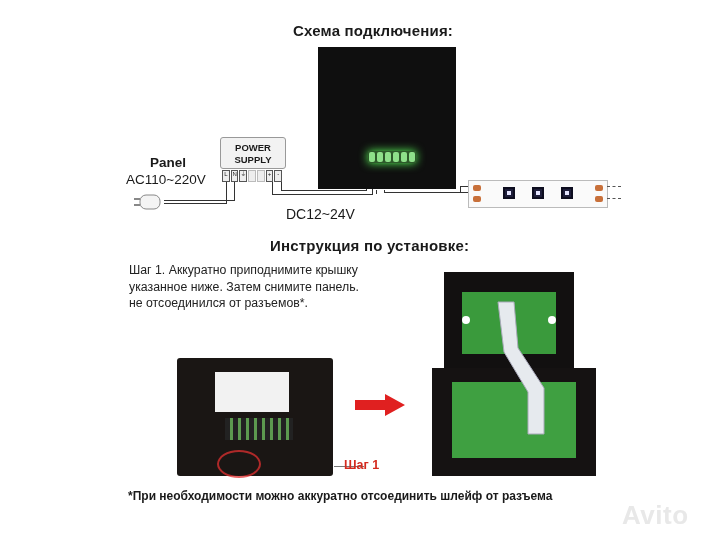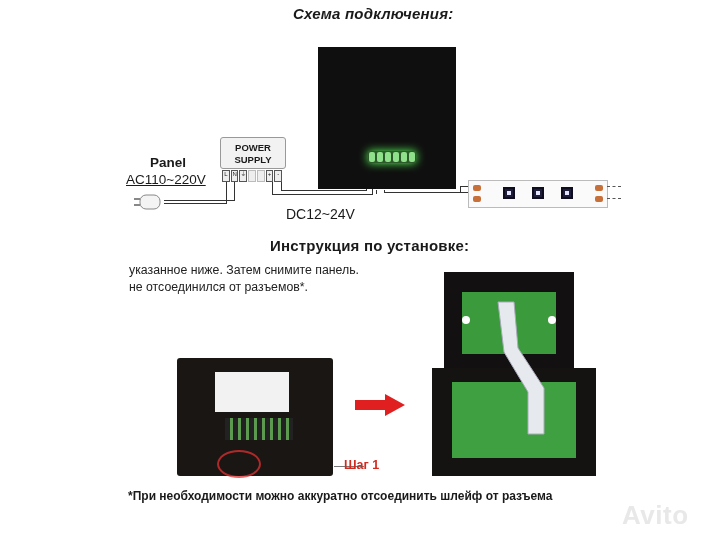--- a/index.html
+++ b/index.html
@@ -28,24 +28,24 @@
   .instr { position:absolute; left:129px; top:262px; font-size:12.3px; line-height:16.5px; color:#222; }
   .dev2 { position:absolute; left:177px; top:358px; width:156px; height:118px; background:#1a1614; border-radius:3px; }
   .arrow { position:absolute; left:355px; top:394px; width:50px; height:22px; }
   .dev3 { position:absolute; left:432px; top:268px; width:164px; height:208px; }
   .footnote { position:absolute; left:128px; top:489px; font-size:12px; font-weight:bold; }
   .avito { position:absolute; left:622px; top:500px; font-size:26px; font-weight:bold; color:#e8e8e8; letter-spacing:0.5px; }
 </style>
 </head>
 <body>
 
-<div class="abs title" style="left:293px;top:5px;font-style:italic;">Схема подключения:</div>
+<div class="abs title" style="left:293px;top:22px;">Схема подключения:</div>
 
 <div class="abs" style="left:150px;top:155px;font-weight:bold;font-size:13.5px;">Panel</div>
-<div class="abs" style="left:126px;top:172px;font-size:13.5px;text-decoration:underline;">AC110~220V</div>
+<div class="abs" style="left:126px;top:172px;font-size:13.5px;">AC110~220V</div>
 
 <div class="abs" style="left:134px;top:193px;width:30px;height:18px;">
   <svg width="30" height="18">
       <rect x="6" y="2" width="20" height="14" rx="6" fill="#f4f4f4" stroke="#888"></rect>
       <line x1="0" y1="6" x2="6" y2="6" stroke="#888" stroke-width="2"></line>
       <line x1="0" y1="12" x2="6" y2="12" stroke="#888" stroke-width="2"></line>
     </svg>
 </div>
 <div class="wire" style="left:164px;top:200px;width:70px;height:1px;"></div>
 <div class="wire" style="left:164px;top:203px;width:62px;height:1px;"></div>
@@ -98,20 +98,21 @@
   <div class="led" style="left:63px;"></div>
   <div class="led" style="left:92px;"></div>
   <div class="pad" style="right:4px;top:4px;"></div>
   <div class="pad" style="right:4px;top:15px;"></div>
 </div>
 <div class="abs" style="left:607px;top:186px;width:14px;border-top:1px dashed #555;"></div>
 <div class="abs" style="left:607px;top:198px;width:14px;border-top:1px dashed #555;"></div>
 
 <div class="abs title" style="left:270px;top:237px;">Инструкция по установке:</div>
 <div class="instr">
+  <div>Шаг 1. Аккуратно приподнимите крышку</div>
   <div>указанное ниже. Затем снимите панель.</div>
   <div>не отсоединился от разъемов*.</div>
 </div>
 
 <div class="dev2">
   <div class="abs" style="left:38px;top:14px;width:74px;height:40px;background:#f2f2f2;"></div>
   <div class="abs" style="left:48px;top:60px;width:68px;height:22px;background:repeating-linear-gradient(90deg,#222 0 5px,#5c9a4f 5px 8px);"></div>
   <div class="abs" style="left:40px;top:92px;width:40px;height:24px;border:2px solid #e03030;border-radius:50%;opacity:0.75;"></div>
 </div>
 <div class="abs" style="left:334px;top:466px;width:30px;border-top:1px solid #777;"></div>

